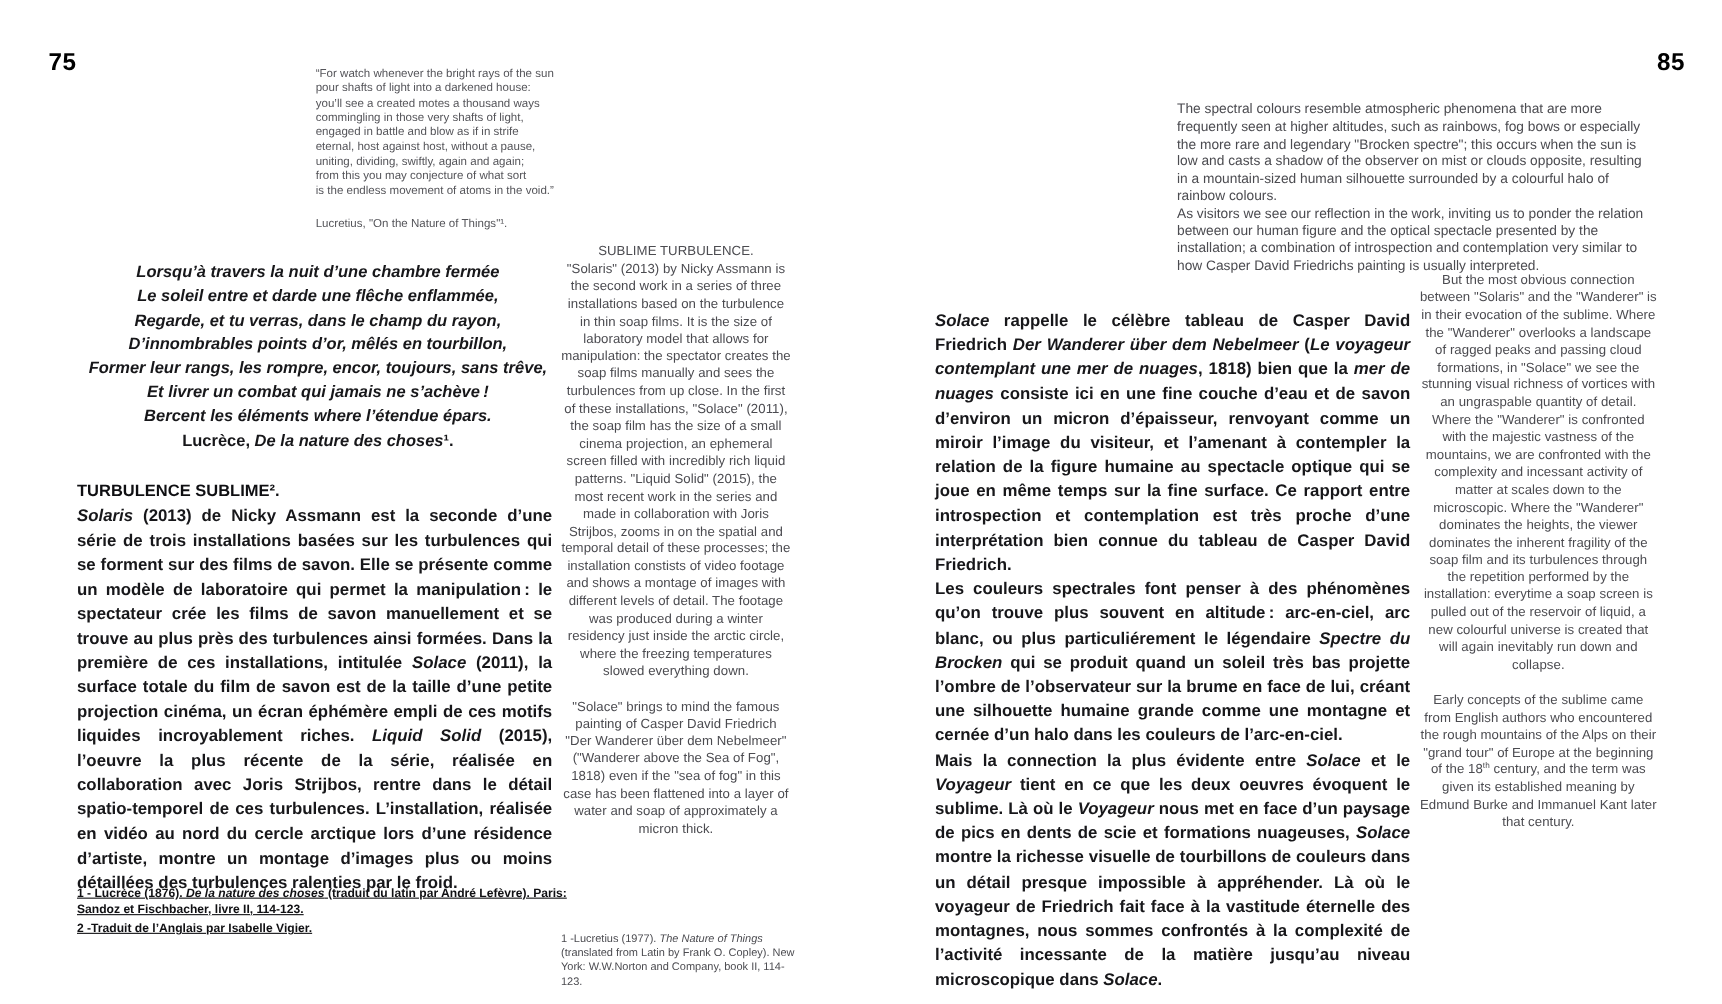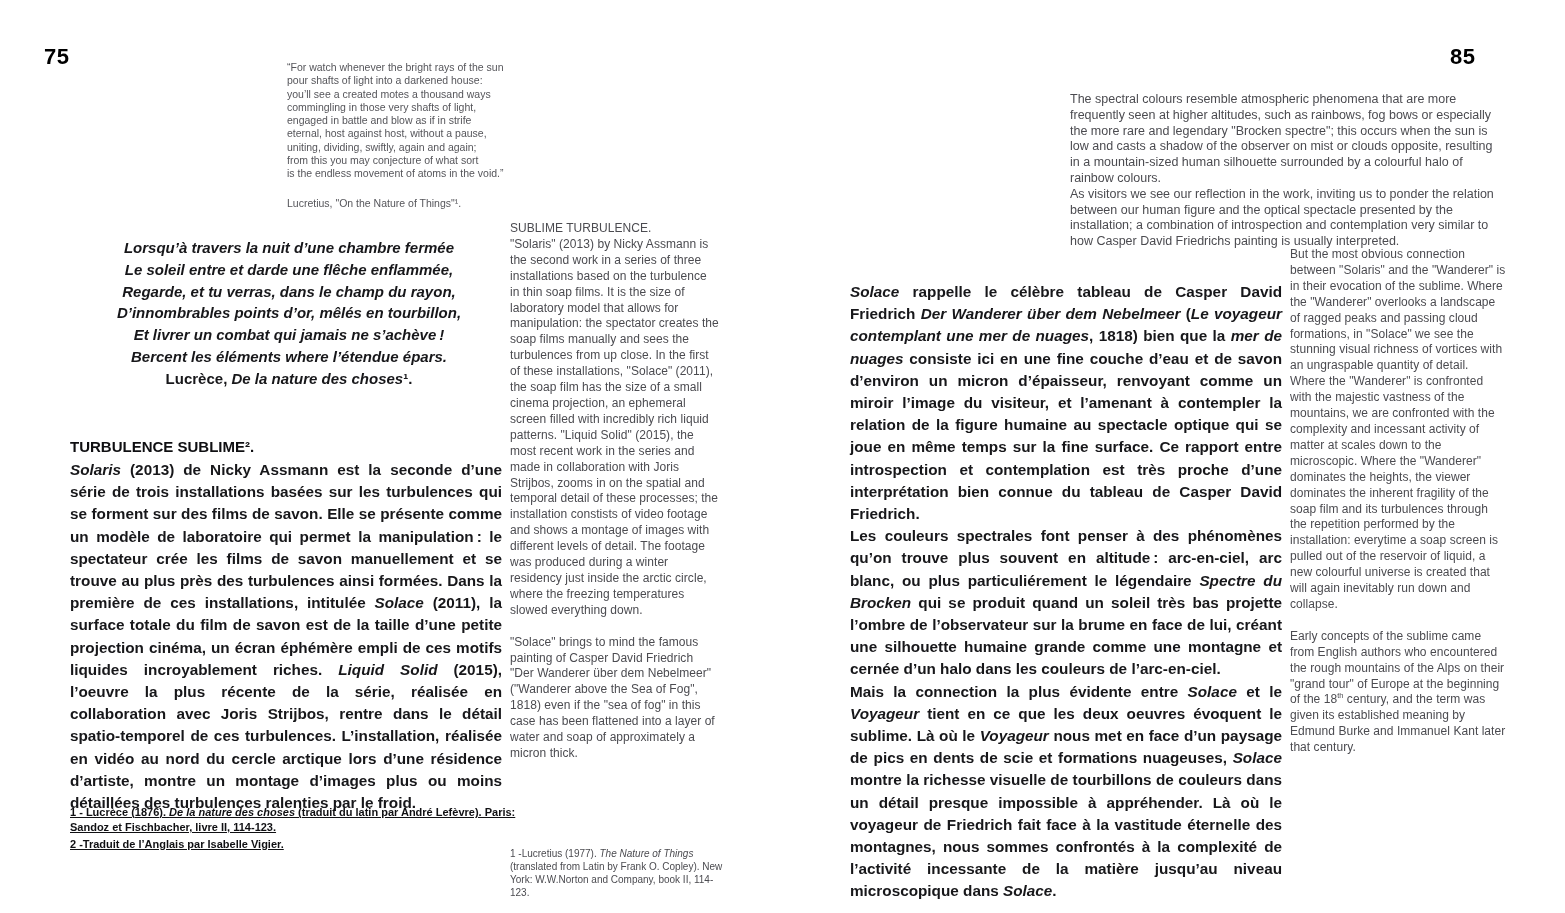--- a/index.html
+++ b/index.html
@@ -17,21 +17,21 @@
   
   .poem{width:418px;text-align:center;font-size:15px;line-height:21.8px;font-weight:bold;color:#17171a;}
   .poem-line{font-style:italic;}
   .poem-attr{font-style:normal;}
   
   .fr-heading{font-size:15px;font-weight:bold;color:#0f0f12;margin:0 0 4px 0;}
   .fr-body{font-size:15.3px;line-height:22.2px;font-weight:bold;text-align:justify;color:#17171a;}
   .fr-body p{margin:0;}
   
   .en-col{font-size:12px;line-height:15.9px;color:#4b4b50;letter-spacing:.05px;}
-  .en-col p{margin:0;}
+  .en-col p{margin:0;text-align:center;}
   .en-col p + p{margin-top:16px;}
   .en-col .col-heading{margin:0 0 0 0;}
   .en-intro{font-size:12.5px;line-height:15.8px;color:#4b4b50;}
   .en-intro p{margin:0;}
   
   .fn-bold{font-size:11px;line-height:14.5px;font-weight:bold;color:#101013;text-decoration:underline;}
   .fn-bold p{margin:0;}
   .fn-bold p + p{margin-top:3px;}
   .fn-light{font-size:10px;line-height:13px;color:#4b4b50;}
   .i{font-style:italic;}
@@ -54,20 +54,21 @@
   <div>is the endless movement of atoms in the void.”</div>
 </div>
 
 <div class="abs epigraph-attr" style="left:287px;top:197px;">Lucretius, "On the Nature of Things"¹.</div>
 
 <div class="abs poem" style="left:80px;top:237px;">
   <div class="poem-line">Lorsqu’à travers la nuit d’une chambre fermée</div>
   <div class="poem-line">Le soleil entre et darde une flêche enflammée,</div>
   <div class="poem-line">Regarde, et tu verras, dans le champ du rayon,</div>
   <div class="poem-line">D’innombrables points d’or, mêlés en tourbillon,</div>
+  <div class="poem-line">Former leur rangs, les rompre, encor, toujours, sans trêve,</div>
   <div class="poem-line">Et livrer un combat qui jamais ne s’achève !</div>
   <div class="poem-line">Bercent les éléments where l’étendue épars.</div>
   <div class="poem-attr"><span>Lucrèce, </span><span class="i">De la nature des choses</span><span>¹.</span></div>
 </div>
 
 <div class="abs" style="left:70px;top:438px;width:432px;">
   <div class="fr-heading">TURBULENCE SUBLIME².</div>
   <div class="fr-body">
     <p><span class="i">Solaris</span><span> (2013) de Nicky Assmann est la seconde d’une série de trois installations basées sur les turbulences qui se forment sur des films de savon. Elle se présente comme un modèle de laboratoire qui permet la manipulation : le spectateur crée les films de savon manuellement et se trouve au plus près des turbulences ainsi formées. Dans la première de ces installations, intitulée </span><span class="i">Solace</span><span> (2011), la surface totale du film de savon est de la taille d’une petite projection cinéma, un écran éphémère empli de ces motifs liquides incroyablement riches. </span><span class="i">Liquid Solid</span><span> (2015), l’oeuvre la plus récente de la série, réalisée en collaboration avec Joris Strijbos, rentre dans le détail spatio-temporel de ces turbulences.  L’installation, réalisée en vidéo au nord du cercle arctique lors d’une résidence d’artiste, montre un montage d’images plus ou moins détaillées des turbulences ralenties par le froid.</span></p>
   </div>
@@ -79,21 +80,21 @@
 </div>
 
 <div class="abs en-col" style="left:510px;top:221px;width:209px;">
   <p class="col-heading">SUBLIME TURBULENCE.</p>
   <p style="margin-top:0;">"Solaris" (2013) by Nicky Assmann is the second work in a series of three installations based on the turbulence in thin soap films. It is the size of laboratory model that allows for manipulation: the spectator creates the soap films manually and sees the turbulences from up close. In the first of these installations, "Solace" (2011), the soap film has the size of a small cinema projection, an ephemeral screen filled with incredibly rich liquid patterns. "Liquid Solid" (2015), the most recent work in the series and made in collaboration with Joris Strijbos, zooms in on the spatial and temporal detail of these processes; the installation constists of video footage and shows a montage of images with different levels of detail. The footage was produced during a winter residency just inside the arctic circle, where the freezing temperatures slowed everything down.</p>
   <p>"Solace" brings to mind the famous painting of Casper David Friedrich "Der Wanderer über dem Nebelmeer" ("Wanderer above the Sea of Fog", 1818) even if the "sea of fog" in this case has been flattened into a layer of water and soap of approximately a micron thick.</p>
 </div>
 
 <div class="abs fn-light" style="left:510px;top:847px;width:214px;"><span>1 -Lucretius (1977). </span><span class="i">The Nature of Things</span><span> (translated from Latin by Frank O. Copley). New York: W.W.Norton and Company, book II, 114-123.</span></div>
 
-<div class="abs page-num" style="left:1450px;top:44px;width:70px;text-align:left;">85</div>
+<div class="abs page-num" style="left:1484px;top:44px;width:70px;text-align:center;">85</div>
 
 <div class="abs en-intro" style="left:1070px;top:92px;width:428px;">
   <p>The spectral colours resemble atmospheric phenomena that are more frequently seen at higher altitudes, such as rainbows, fog bows or especially the more rare and legendary "Brocken spectre"; this occurs when the sun is low and casts a shadow of the observer on mist or clouds opposite, resulting in a mountain-sized human silhouette surrounded by a colourful halo of rainbow colours.</p>
   <p>As visitors we see our reflection in the work, inviting us to ponder the relation between our human figure and the optical spectacle presented by the installation; a combination of introspection and contemplation very similar to how Casper David Friedrichs painting is usually interpreted.</p>
 </div>
 
 <div class="abs fr-body" style="left:850px;top:281px;width:432px;">
   <p><span class="i">Solace</span><span> rappelle le célèbre tableau de Casper David Friedrich </span><span class="i">Der Wanderer über dem Nebelmeer</span><span> (</span><span class="i">Le voyageur contemplant une mer de nuages</span><span>, 1818) bien que la </span><span class="i">mer de nuages</span><span> consiste ici en une fine couche d’eau et de savon d’environ un micron d’épaisseur, renvoyant comme un miroir l’image du visiteur, et l’amenant à contempler la relation de la figure humaine au spectacle optique qui se joue en même temps sur la fine surface. Ce rapport entre introspection et contemplation est très proche d’une interprétation bien connue du tableau de Casper David Friedrich.</span></p>
   <p><span>Les couleurs spectrales font penser à des phénomènes qu’on trouve plus souvent en altitude : arc-en-ciel, arc blanc, ou plus particuliérement le légendaire </span><span class="i">Spectre du Brocken</span><span> qui se produit quand un soleil très bas projette l’ombre de l’observateur sur la brume en face de lui, créant une silhouette humaine grande comme une montagne et cernée d’un halo dans les couleurs de l’arc-en-ciel.</span></p>
   <p><span>Mais la connection la plus évidente entre </span><span class="i">Solace</span><span> et le </span><span class="i">Voyageur</span><span> tient en ce que les deux oeuvres évoquent le sublime. Là où le </span><span class="i">Voyageur</span><span> nous met en face d’un paysage de pics en dents de scie et formations nuageuses, </span><span class="i">Solace</span><span> montre la richesse visuelle de tourbillons de couleurs dans un détail presque impossible à appréhender. Là où le voyageur de Friedrich fait face à la vastitude éternelle des montagnes, nous sommes confrontés à la complexité de l’activité incessante de la matière jusqu’au niveau microscopique dans </span><span class="i">Solace</span><span>.</span></p>

